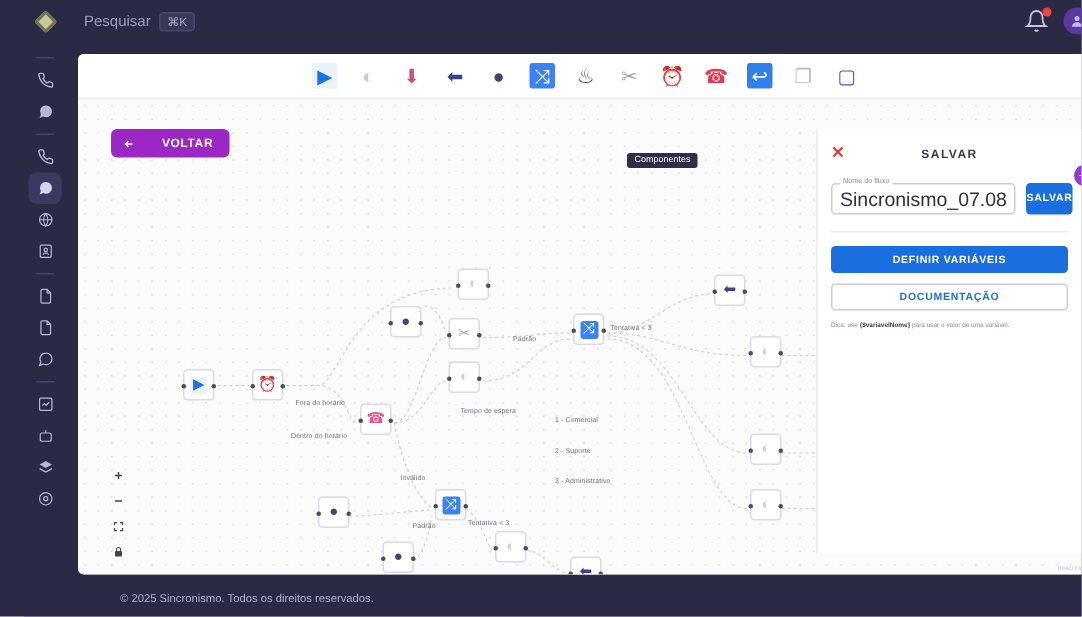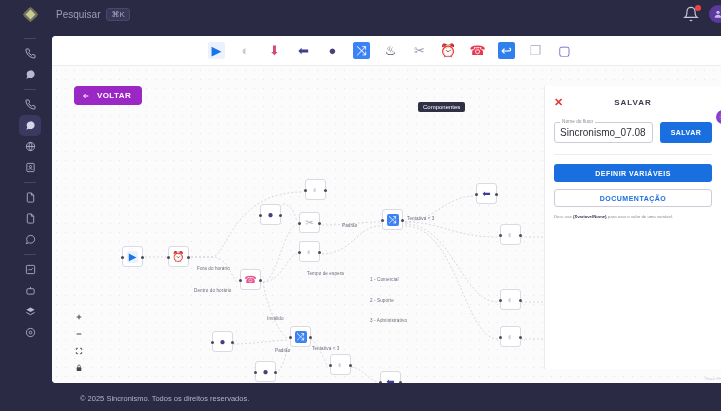--- a/index.html
+++ b/index.html
@@ -90,21 +90,21 @@
     background: #2f2f45; color: #fff; font-size: 6px;
     padding: 2px 5px; border-radius: 2px; white-space: nowrap;
     z-index: 30;
   }
 
   
   .btn-voltar {
     position: absolute; left: 22px; top: 50px; z-index: 20;
     background: #9b27c4; color: #fff; border: none; border-radius: 4px;
     padding: 5px 11px 5px 8px; font-size: 8px; font-weight: bold; letter-spacing: .4px;
-    display: flex; align-items: center; gap: 7px; cursor: pointer;
+    display: flex; align-items: center; gap: 18px; cursor: pointer;
   }
 
   
   .canvas {
     position: absolute; left: 0; top: 30px; width: 677px; height: 317px;
     background: #fbfbfc;
     background-image: radial-gradient(#e4e3ea 0.6px, transparent 0.6px);
     background-size: 9px 9px;
     overflow: hidden;
   }
@@ -155,21 +155,21 @@
   }
   .field-row { display: flex; gap: 7px; align-items: stretch; }
   .field {
     position: relative; flex: 1; border: 1px solid #cdcbd8; border-radius: 3px;
     height: 21px; display: flex; align-items: center; padding: 0 5px;
   }
   .field-legend {
     position: absolute; left: 5px; top: -4px; background: #fff;
     font-size: 4.8px; color: #8a8998; padding: 0 2px;
   }
-  .field-value { font-size: 10px; color: #2f2e3c; }
+  .field-value { font-size: 13px; color: #2f2e3c; }
   .btn {
     border: none; border-radius: 3px; cursor: pointer;
     font-size: 7px; font-weight: bold; letter-spacing: .5px;
     display: flex; align-items: center; justify-content: center;
   }
   .btn-primary { background: #1a6fe0; color: #fff; }
   .btn-salvar { width: 52px; height: 21px; }
   .panel-divider { height: 1px; background: #eceaf2; margin: 11px 0 9px; }
   .btn-wide { width: 100%; height: 18px; margin-bottom: 7px; }
   .btn-outline {

